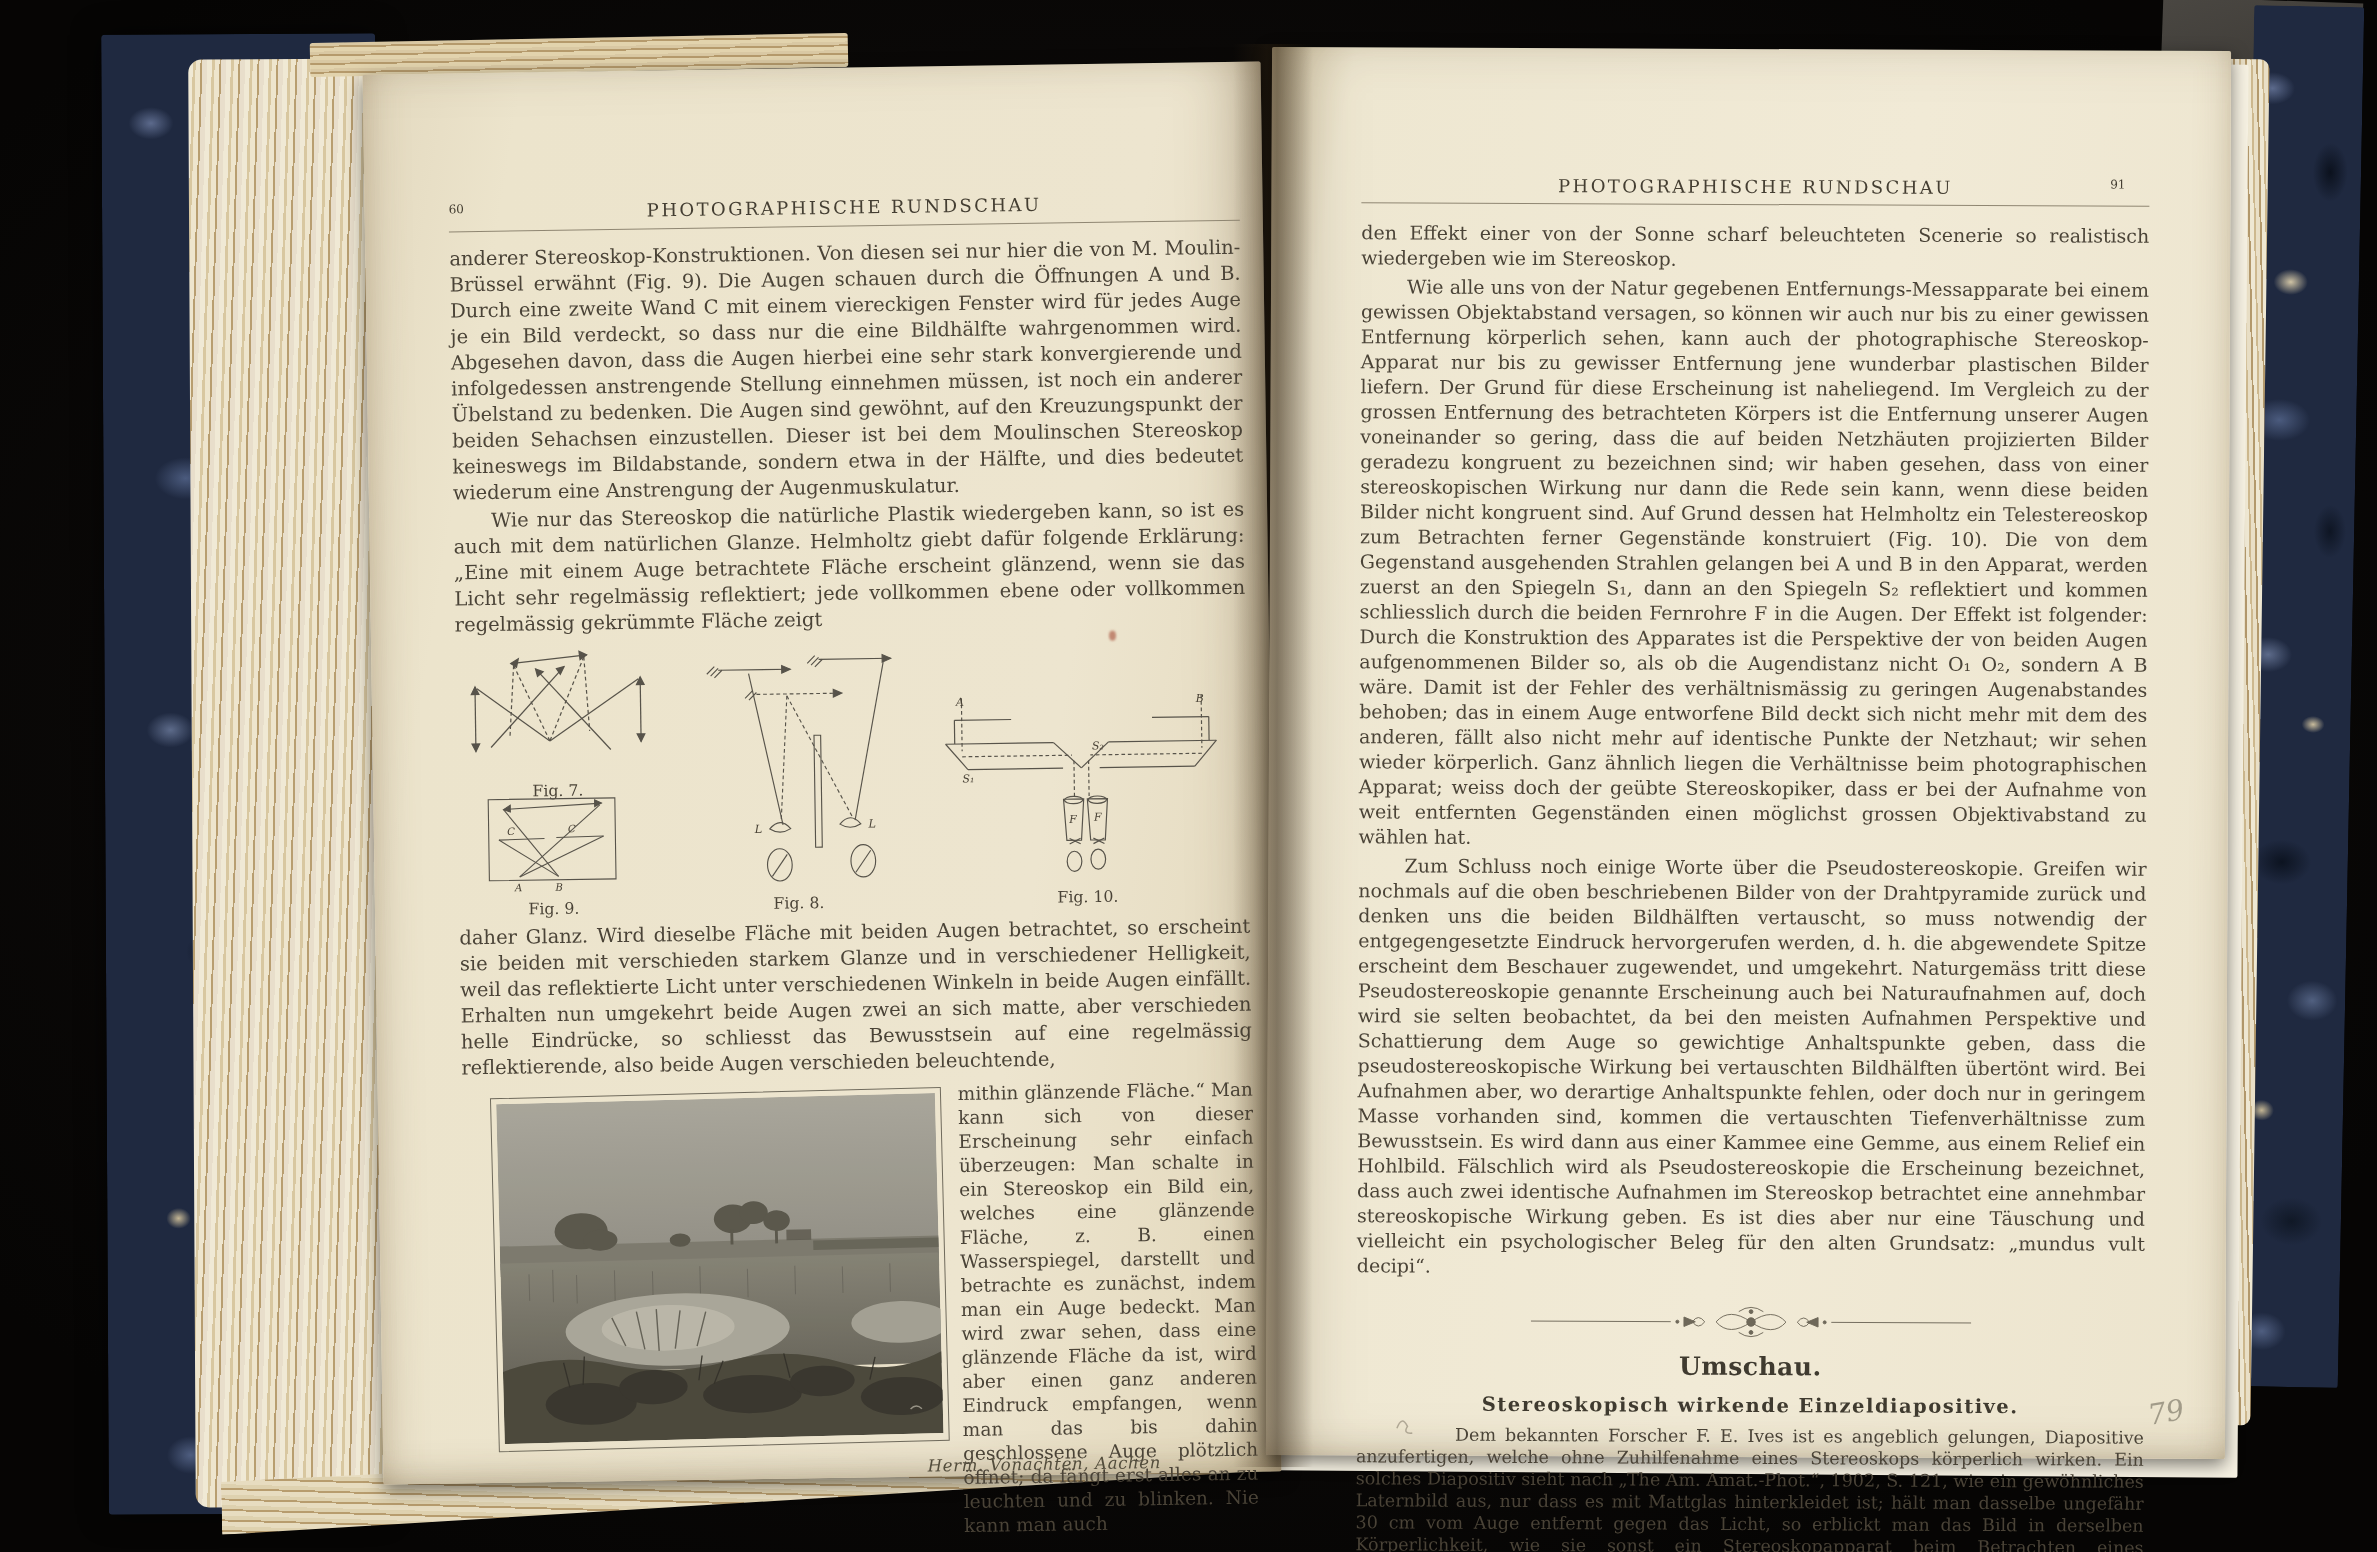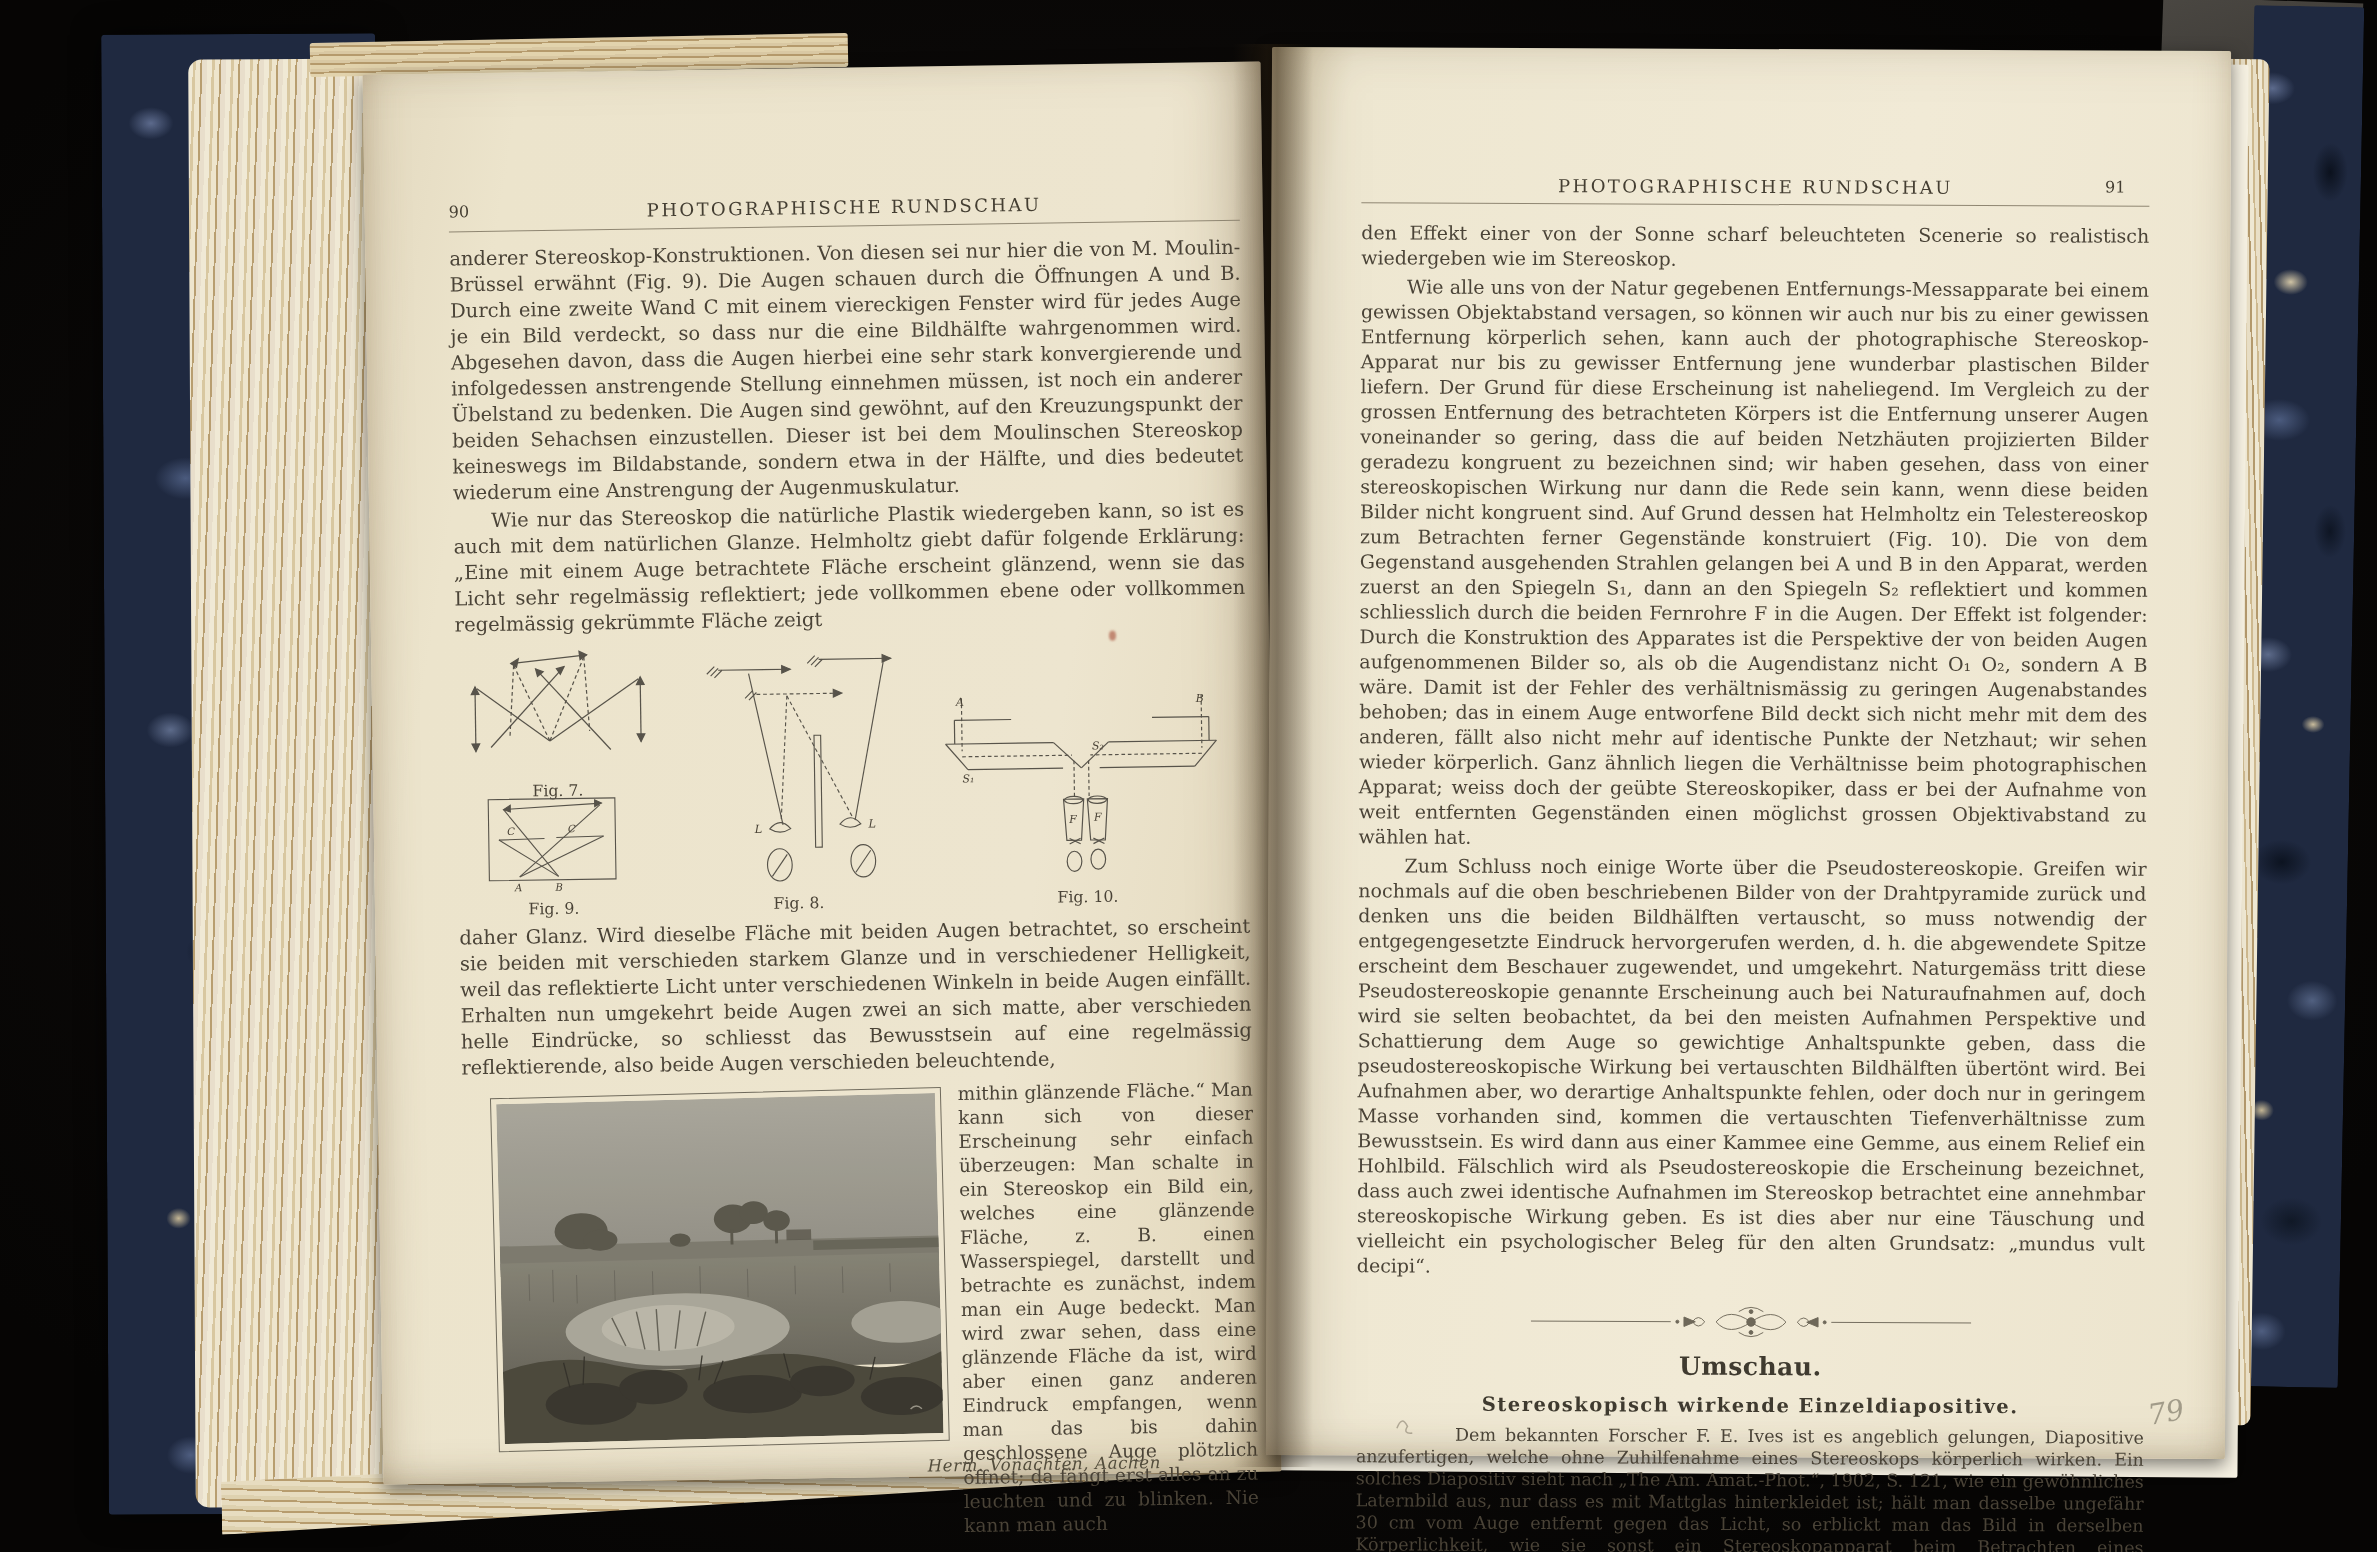--- a/index.html
+++ b/index.html
@@ -49,21 +49,21 @@
       inset 0 -25px 38px -27px rgba(110,88,52,.35), 0 5.7px 17px rgba(0,0,0,.5);}
   .right-page{left:1269px;top:49px;width:959px;height:1408px;transform:rotate(0.25deg);
     background:linear-gradient(100deg,#ddd2b4 0%,#eee7d1 7%,#f1ead6 55%,#ece4cd 100%);
     box-shadow:inset 49px 0 76px -38px rgba(85,64,34,.55), inset -25px 0 38px -27px rgba(120,95,60,.32),
       inset 0 -23px 38px -27px rgba(110,88,52,.3), 0 5.7px 17px rgba(0,0,0,.5);}
   .gutter-shadow{position:absolute;left:1233px;top:44px;width:80px;height:1423px;pointer-events:none;
     background:linear-gradient(90deg,rgba(60,44,22,0) 0%,rgba(60,44,22,.30) 42%,rgba(40,28,12,.42) 55%,rgba(60,44,22,0) 100%);}
   
   .page-head{position:absolute;left:0;right:0;text-align:center;color:#443e32;}
   .ptitle{font-size:18px;letter-spacing:2.4px;}
-  .pnum{position:absolute;font-size:16px;color:#443e32;}
+  .pnum{position:absolute;font-size:12px;color:#443e32;}
   .head-rule{position:absolute;height:1px;background:#8f8672;}
   p{margin:0;}
   .just{text-align:justify;color:#4a4337;}
   .indent{text-indent:38px;}
   
   .lp-head{top:129px;left:84px;width:791px;}
   .lp-num{left:0;top:0;}
   .lp-rule{top:158px;left:84px;width:791px;}
   .lp-body{position:absolute;top:173px;left:84px;width:791px;font-size:19.5px;line-height:26px;}
   .lp-body p + p{margin-top:1.9px;}
@@ -112,21 +112,21 @@
   <div class="stack-left"></div>
   <div class="stack-right"></div>
   <div class="top-edge-left"></div>
   <div class="bottom-edge-left"></div>
   <div class="under-right"></div>
 
   <div class="page left-page">
     <div class="page-head lp-head">
       <span class="ptitle">PHOTOGRAPHISCHE RUNDSCHAU</span>
     </div>
-    <span class="pnum lp-num" style="left:84px;top:129px;">90</span>
+    <span class="pnum lp-num" style="left:84px;top:129px;">60</span>
     <div class="head-rule lp-rule"></div>
 
     <div class="lp-body">
       <p class="just">anderer Stereoskop-Konstruktionen.  Von diesen sei nur hier die von M. Moulin-Brüssel erwähnt (Fig. 9).  Die Augen schauen durch die Öffnungen A und B.  Durch eine zweite Wand C mit einem viereckigen Fenster wird für jedes Auge je ein Bild verdeckt, so dass nur die eine Bildhälfte wahrgenommen wird.  Abgesehen davon, dass die Augen hierbei eine sehr stark konvergierende und infolgedessen anstrengende Stellung einnehmen müssen, ist noch ein anderer Übelstand zu bedenken.  Die Augen sind gewöhnt, auf den Kreuzungspunkt der beiden Sehachsen einzustellen.  Dieser ist bei dem Moulinschen Stereoskop keineswegs im Bildabstande, sondern etwa in der Hälfte, und dies bedeutet wiederum eine Anstrengung der Augenmuskulatur.</p>
       <p class="just indent">Wie nur das Stereoskop die natürliche Plastik wiedergeben kann, so ist es auch mit dem natürlichen Glanze.  Helmholtz giebt dafür folgende Erklärung: „Eine mit einem Auge betrachtete Fläche erscheint glänzend, wenn sie das Licht sehr regelmässig reflektiert; jede vollkommen ebene oder vollkommen regelmässig gekrümmte Fläche zeigt</p>
 
       <div class="figures-row">
 
         <div class="fig f7">
           <svg width="190" height="133" viewBox="0 0 200 140">

